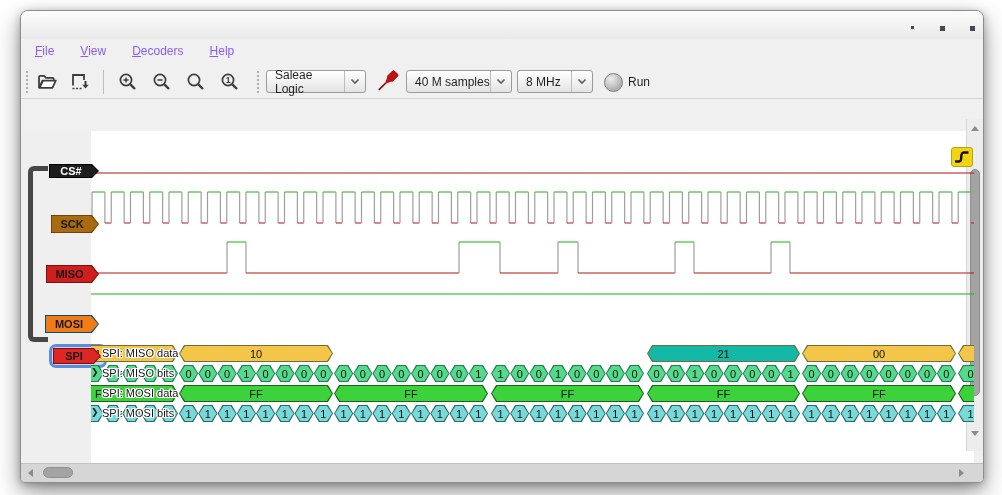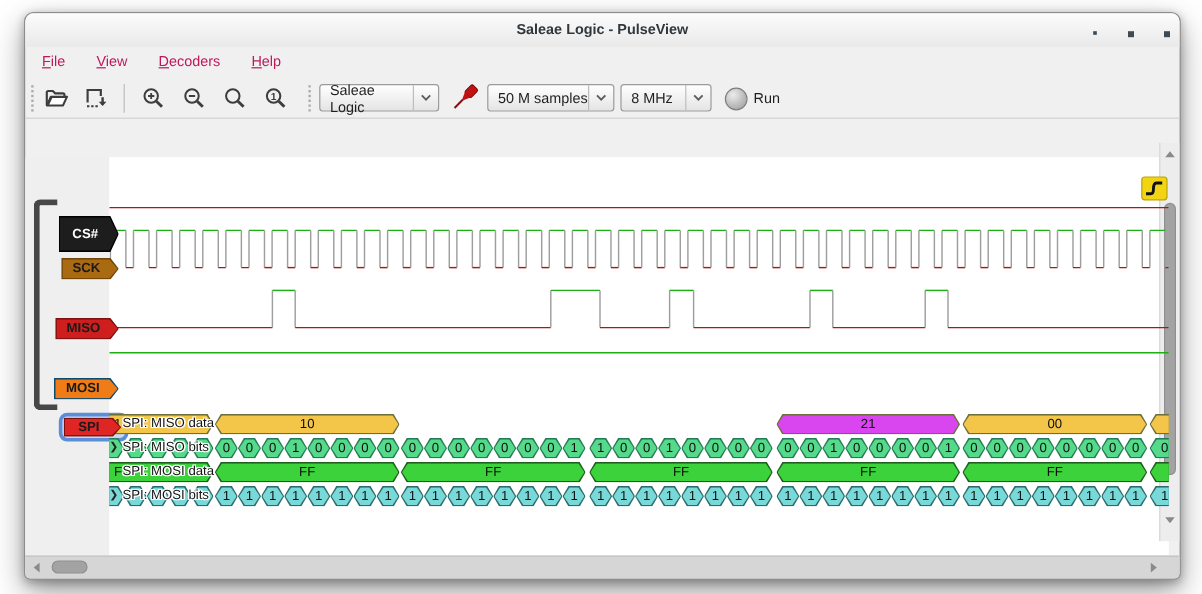--- a/index.html
+++ b/index.html
@@ -7,21 +7,21 @@
   .win{position:absolute;left:20px;top:10px;width:962px;height:471px;background:#f0f0f0;
        border:1px solid #8d8d8d;border-radius:8px 8px 5px 5px;
        box-shadow:0 10px 26px rgba(0,0,0,.38),0 2px 8px rgba(0,0,0,.28);overflow:hidden;}
   
   .titlebar{position:absolute;left:0;top:0;width:100%;height:28px;
             background:linear-gradient(#fcfcfc,#e9e9e9);}
   .title{position:absolute;left:0;right:0;top:6px;text-align:center;font-size:12px;font-weight:bold;color:#30373d;}
   .winbtn{position:absolute;top:15px;background:#3e4a54;}
   
   .menubar{position:absolute;left:0;top:28px;width:100%;height:24px;display:flex;align-items:center;padding-left:8px;box-sizing:border-box;gap:14px;}
-  .menuitem{font-size:12px;color:#be185d;padding:2px 6px;}
+  .menuitem{font-size:12px;color:#8b5cf6;padding:2px 6px;}
   
   .toolbar{position:absolute;left:0;top:52px;width:100%;height:36px;border-bottom:1px solid #d2d2d2;box-sizing:border-box;}
   .toolbar *{position:absolute;}
   .handle{top:8px;width:3px;height:22px;border-left:2px dotted #adadad;}
   .sep{top:7px;width:1px;height:24px;background:#bdbdbd;}
   .tbtn{top:58px;width:26px;height:26px;top:6px;display:flex;align-items:center;justify-content:center;}
   .combo{top:7px;height:23px;border:1px solid #9b9b9b;border-radius:3px;background:linear-gradient(#ffffff,#e4e4e4);
          display:flex;align-items:center;box-sizing:border-box;font-size:12px;color:#1f1f1f;}
   .combo .txt{padding-left:8px;flex:1;position:static;}
   .combo .chev{position:static;width:20px;height:100%;border-left:1px solid #bdbdbd;display:flex;align-items:center;justify-content:center;}
@@ -62,21 +62,20 @@
   .arr.left{border-top:4px solid transparent;border-bottom:4px solid transparent;border-right:5px solid #8a8a8a;}
   .arr.right{border-top:4px solid transparent;border-bottom:4px solid transparent;border-left:5px solid #8a8a8a;}
   u{text-decoration:underline;}
 </style>
 </head>
 <body>
 
 <div class="win">
 
   <div class="titlebar">
-    <div class="title">Saleae Logic - PulseView</div>
     <div class="winbtn" style="left:890px;width:3px;height:3px;"></div>
     <div class="winbtn" style="left:919px;width:5px;height:5px;"></div>
     <div class="winbtn" style="left:949px;width:5px;height:5px;"></div>
   </div>
 
   <div class="menubar">
     <span class="menuitem"><u>F</u>ile</span>
     <span class="menuitem"><u>V</u>iew</span>
     <span class="menuitem"><u>D</u>ecoders</span>
     <span class="menuitem"><u>H</u>elp</span>
@@ -147,21 +146,21 @@
       <svg width="27" height="27" viewBox="0 0 26 26">
         <g transform="rotate(45 13 13)">
           <rect x="10" y="0.5" width="7" height="9" rx="1.6" fill="#c01212" stroke="#7d0a0a" stroke-width="0.8"></rect>
           <polygon points="10.4,9.2 16.6,9.2 14.2,14.5 12.8,14.5" fill="#c01212"></polygon>
           <rect x="12.7" y="14.5" width="1.6" height="9.5" fill="#8a0d0d"></rect>
         </g>
       </svg>
     </div>
 
     <div class="combo" style="left:385px;width:106px;">
-      <span class="txt">50 M samples</span>
+      <span class="txt">40 M samples</span>
       <span class="chev">
         <svg width="10" height="7" viewBox="0 0 10 7">
             <path d="M1.5 1.5 L5 5 L8.5 1.5" fill="none" stroke="#5d5d5d" stroke-width="1.6"></path>
           </svg>
       </span>
     </div>
 
     <div class="combo" style="left:496px;width:76px;">
       <span class="txt">8 MHz</span>
       <span class="chev">
@@ -388,21 +387,21 @@
         <line x1="0" y1="163" x2="883" y2="163" stroke="#1db014" stroke-width="1.2"></line>
       </svg>
     <div id="annlayer" style="position:absolute;inset:0;z-index:4;">
         <div class="ann annclip" style="left: -6px; top: 214px; width: 93px; height: 17px; background: rgb(110, 110, 58);">
           <div class="ann-in annclip" style="background: rgb(243, 198, 74); justify-content: flex-start; padding-left: 9px;">1</div>
         </div>
         <div class="ann annclip" style="left: 88px; top: 214px; width: 154px; height: 17px; background: rgb(110, 110, 58);">
           <div class="ann-in annclip" style="background: rgb(243, 198, 74);">10</div>
         </div>
         <div class="ann annclip" style="left: 556px; top: 214px; width: 153px; height: 17px; background: rgb(110, 110, 58);">
-          <div class="ann-in annclip" style="background: #d946ef;">21</div>
+          <div class="ann-in annclip" style="background: #14b8a6;">21</div>
         </div>
         <div class="ann annclip" style="left: 711px; top: 214px; width: 154px; height: 17px; background: rgb(110, 110, 58);">
           <div class="ann-in annclip" style="background: rgb(243, 198, 74);">00</div>
         </div>
         <div class="ann annclip" style="left: 867px; top: 214px; width: 25px; height: 17px; background: rgb(110, 110, 58);">
           <div class="ann-in annclip" style="background: rgb(243, 198, 74);"></div>
         </div>
         <div class="rowlabel" style="left: 11px; top: 216px;">SPI: MISO data</div>
         <div class="ann annclip" style="left: -6px; top: 234px; width: 18.6px; height: 17px; background: rgb(37, 122, 87);">
           <div class="ann-in annclip" style="background: rgb(84, 218, 138);"></div>
@@ -709,21 +708,21 @@
       </div>
     <div class="trig" style="left: 860px; top: 16px;">
       <svg width="20" height="18" viewBox="0 0 20 18">
         <path d="M3 13.5 H7 Q9.2 13.5 9.2 9.5 Q9.2 4.5 11.8 4.5 H16.5" fill="none" stroke="#111" stroke-width="2.4"></path>
       </svg>
     </div>
   </div>
 
   <div id="taglayer">
       <div class="bracket" style="left: 7px; top: 155px; width: 15px; height: 166px; border-left: 5px solid rgb(71, 71, 71); border-top: 5px solid rgb(71, 71, 71); border-bottom: 5px solid rgb(71, 71, 71); position: absolute;"></div>
-      <div class="tagwrap" style="left: 28px; top: 169px; width: 50px; height: 30px;">
+      <div class="tagwrap" style="left: 28px; top: 153px; width: 50px; height: 14px;">
         <div class="tag-outer hexclip" style="background: rgb(0, 0, 0);">
           <div class="tag-inner hexclip" style="background: rgb(29, 29, 29); color: rgb(255, 255, 255); padding-right: 6px;">CS#</div>
         </div>
       </div>
       <div class="tagwrap" style="left: 30px; top: 204px; width: 48px; height: 18px;">
         <div class="tag-outer hexclip" style="background: rgb(109, 68, 9);">
           <div class="tag-inner hexclip" style="background: rgb(170, 106, 17); color: rgb(26, 26, 26); padding-right: 6px;">SCK</div>
         </div>
       </div>
       <div class="tagwrap" style="left: 25px; top: 254px; width: 53px; height: 18px;">

